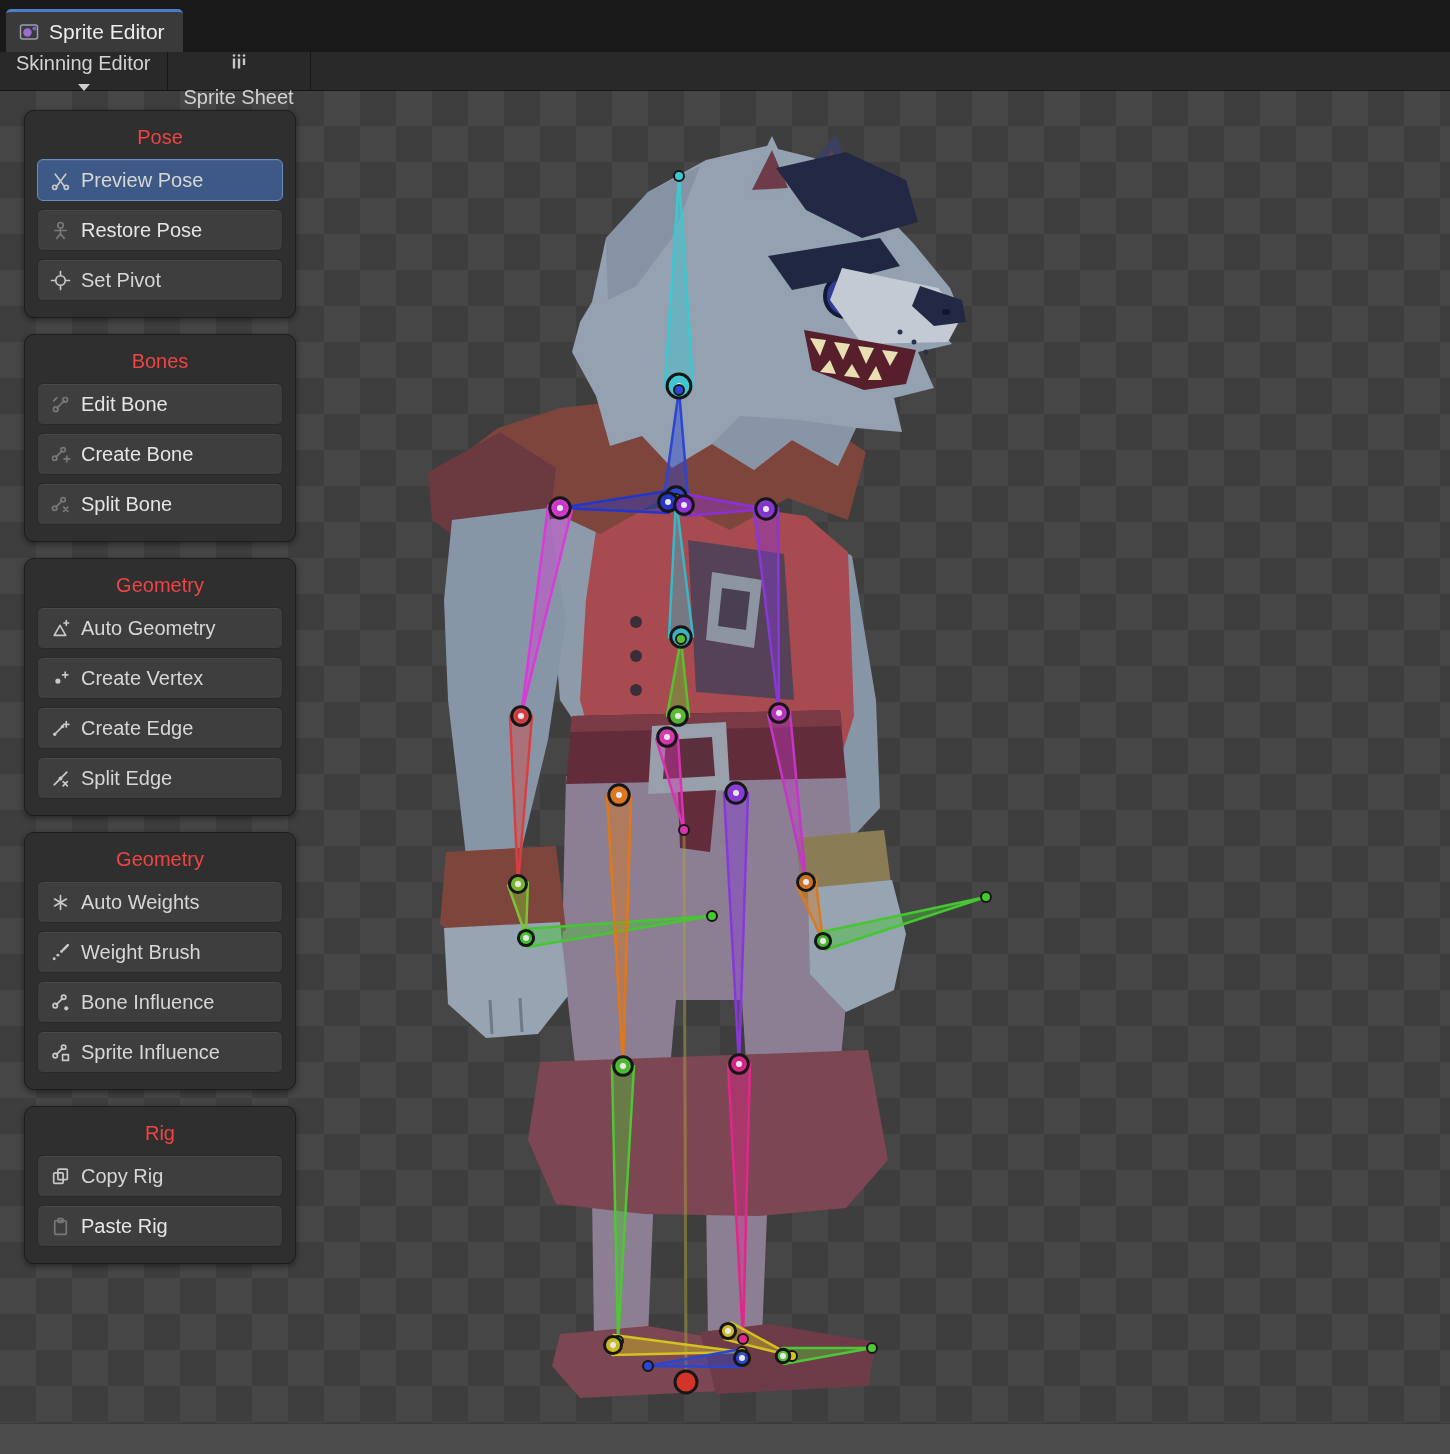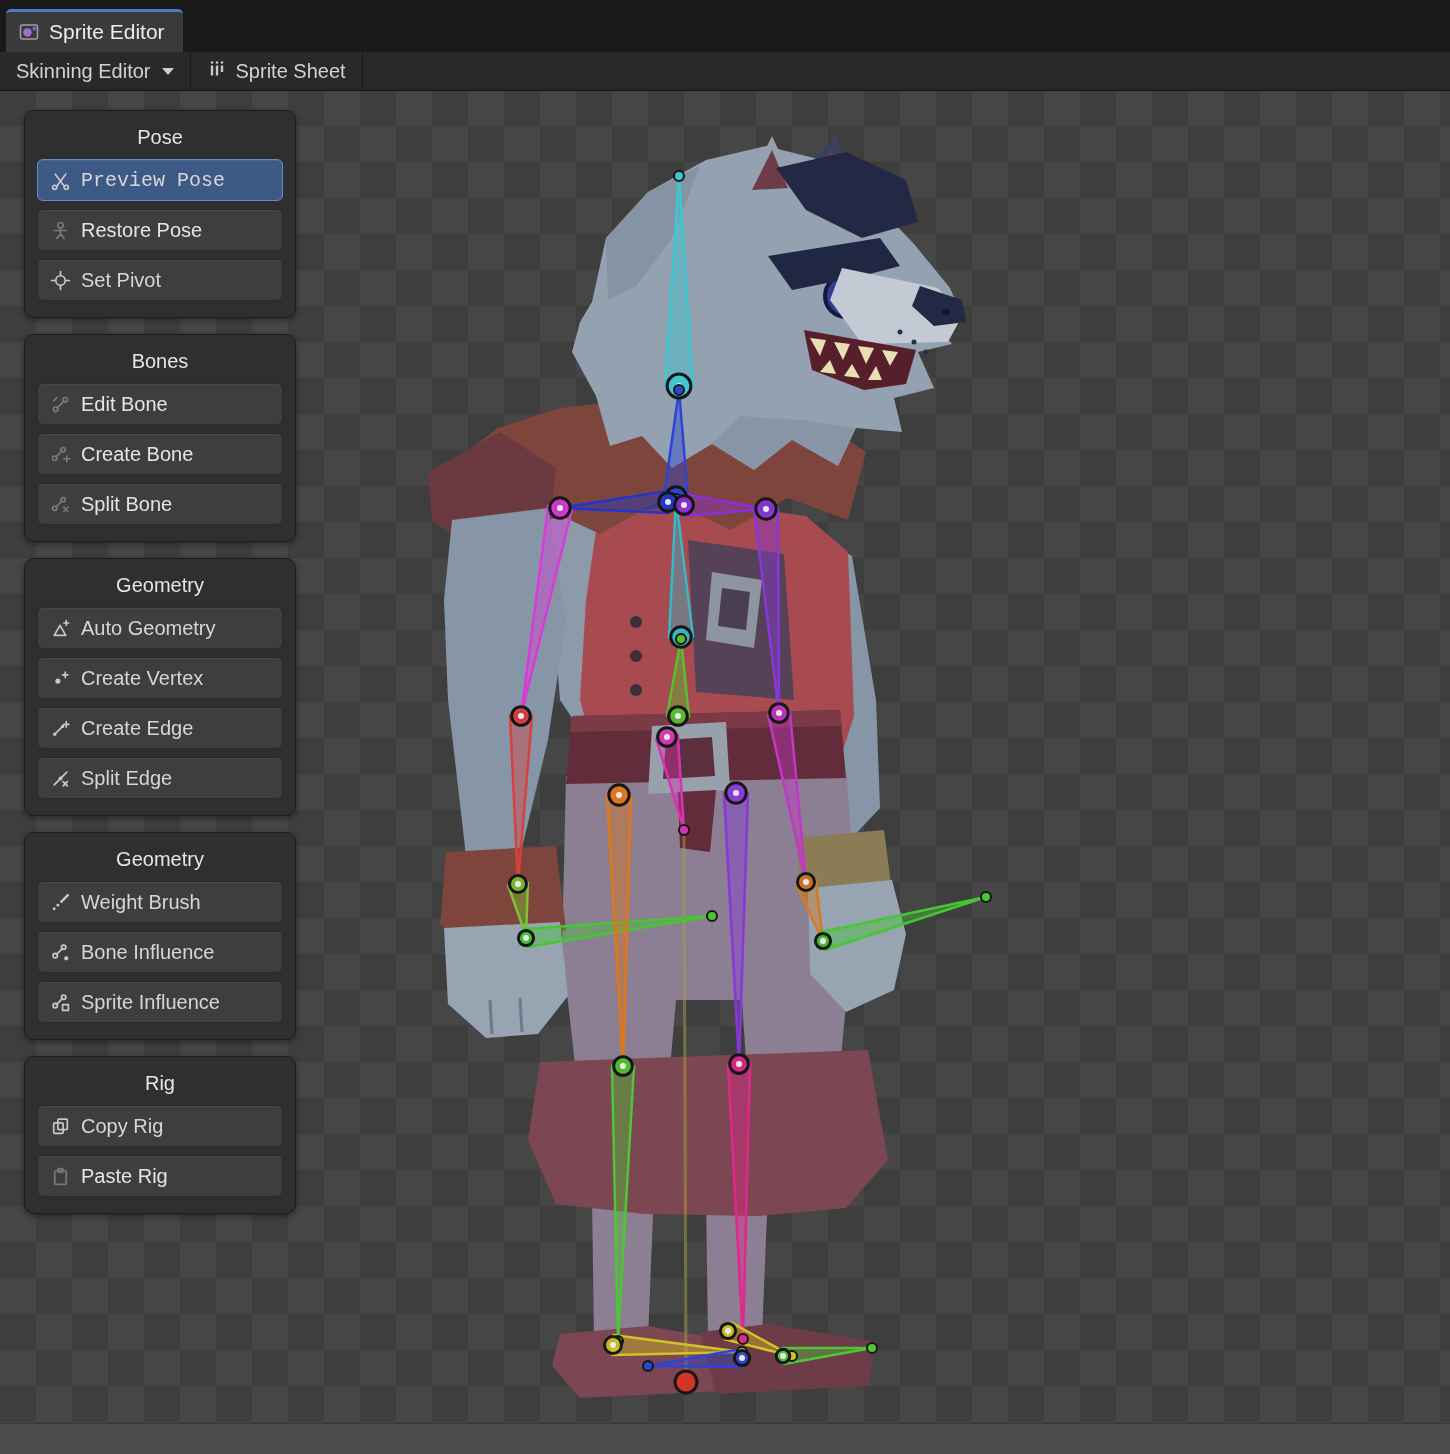--- a/index.html
+++ b/index.html
@@ -11,46 +11,46 @@
   .tabbar{position:absolute;left:0;top:0;width:100%;height:52px;background:#191919;z-index:6;}
   .tab{position:absolute;left:6px;bottom:0;height:40px;display:flex;align-items:center;gap:9px;
        padding:0 18px 0 12px;background:#3a3a3a;border-top:3px solid #4d7cc8;
        border-radius:5px 5px 0 0;color:#ececec;font-size:21px;cursor:pointer;}
   .tab .w-icon{display:flex;align-items:center;}
 
   
   .toolbar{position:absolute;left:0;top:52px;width:100%;height:38px;background:#292929;
            border-bottom:1px solid #151515;display:flex;align-items:stretch;z-index:6;}
   .tool-item{display:flex;align-items:center;gap:9px;padding:0 16px;color:#d2d2d2;
-             font-size:20px;cursor:pointer;}
+             font-size:20px;cursor:pointer;flex-direction:column;}
   .tool-sep{width:1px;background:#181818;}
   .chev{width:0;height:0;border-left:6px solid transparent;border-right:6px solid transparent;
         border-top:7px solid #cfcfcf;margin-left:2px;}
 
   
   .canvas{position:absolute;left:0;top:90px;width:100%;height:1334px;
           background:repeating-conic-gradient(#464646 0% 25%, #3e3e3e 0% 50%);
           background-size:72px 72px;z-index:1;}
   .footer{position:absolute;left:0;bottom:0;width:100%;height:30px;background:#4b4b4b;
           border-top:1px solid #3a3a3a;z-index:3;}
   svg.scene{position:absolute;left:0;top:0;width:1450px;height:1454px;z-index:2;pointer-events:none;}
 
   
   .panel-col{position:absolute;left:24px;top:110px;width:272px;z-index:5;}
   .group{background:#2f2f2f;border:1px solid #1d1d1d;border-radius:10px;
          box-shadow:0 2px 6px rgba(0,0,0,.45);padding:12px 12px 8px;margin-bottom:16px;}
-  .group-title{text-align:center;color:#e5e5e5;font-size:20px;height:28px;line-height:28px;
+  .group-title{text-align:center;color:#ef4444;font-size:20px;height:28px;line-height:28px;
                margin-bottom:8px;}
   .btn{display:flex;align-items:center;gap:9px;height:40px;margin-bottom:8px;
        background:#3e3e3e;border:1px solid #2a2a2a;border-radius:6px;
        box-shadow:inset 0 1px 0 rgba(255,255,255,.06);
        padding:0 10px;color:#d6d6d6;font-size:20px;cursor:pointer;white-space:nowrap;}
   .btn .icon{width:24px;height:24px;display:flex;align-items:center;justify-content:center;flex:none;}
   .btn .icon svg{width:21px;height:21px;}
-  .btn.selected{background:#3d5a87;border-color:#6b8cc0;font-family:Liberation Mono, monospace;}
+  .btn.selected{background:#3d5a87;border-color:#6b8cc0;}
   .btn.disabled{color:#e5e5e5;cursor:default;}
   .btn.disabled .icon{opacity:.42;}
   .ic{stroke:#c8c8c8;stroke-width:1.6;fill:none;stroke-linecap:round;stroke-linejoin:round;}
   .icf{fill:#c8c8c8;stroke:none;}
 </style>
 </head>
 <body>
 
 <div id="app">
 
@@ -403,20 +403,30 @@
           </span>
         <span>Split Edge</span>
       </div>
     </div>
 
     <div class="group">
       <div class="group-title">Geometry</div>
       <div class="btn">
         <span class="icon">
             <svg viewBox="0 0 20 20">
+              <g class="ic">
+                <path d="M10 3.5 V16.5 M4.4 6.75 L15.6 13.25 M15.6 6.75 L4.4 13.25"></path>
+              </g>
+            </svg>
+          </span>
+        <span>Auto Weights</span>
+      </div>
+      <div class="btn">
+        <span class="icon">
+            <svg viewBox="0 0 20 20">
               <g class="icf">
                 <circle cx="4" cy="16" r="1.4"></circle>
                 <circle cx="7.5" cy="12.5" r="1.4"></circle>
                 <circle cx="11" cy="9" r="1.4"></circle>
               </g>
               <path class="ic" style="stroke-width:2.4" d="M12.5 7.5 L17 3"></path>
             </svg>
           </span>
         <span>Weight Brush</span>
       </div>

